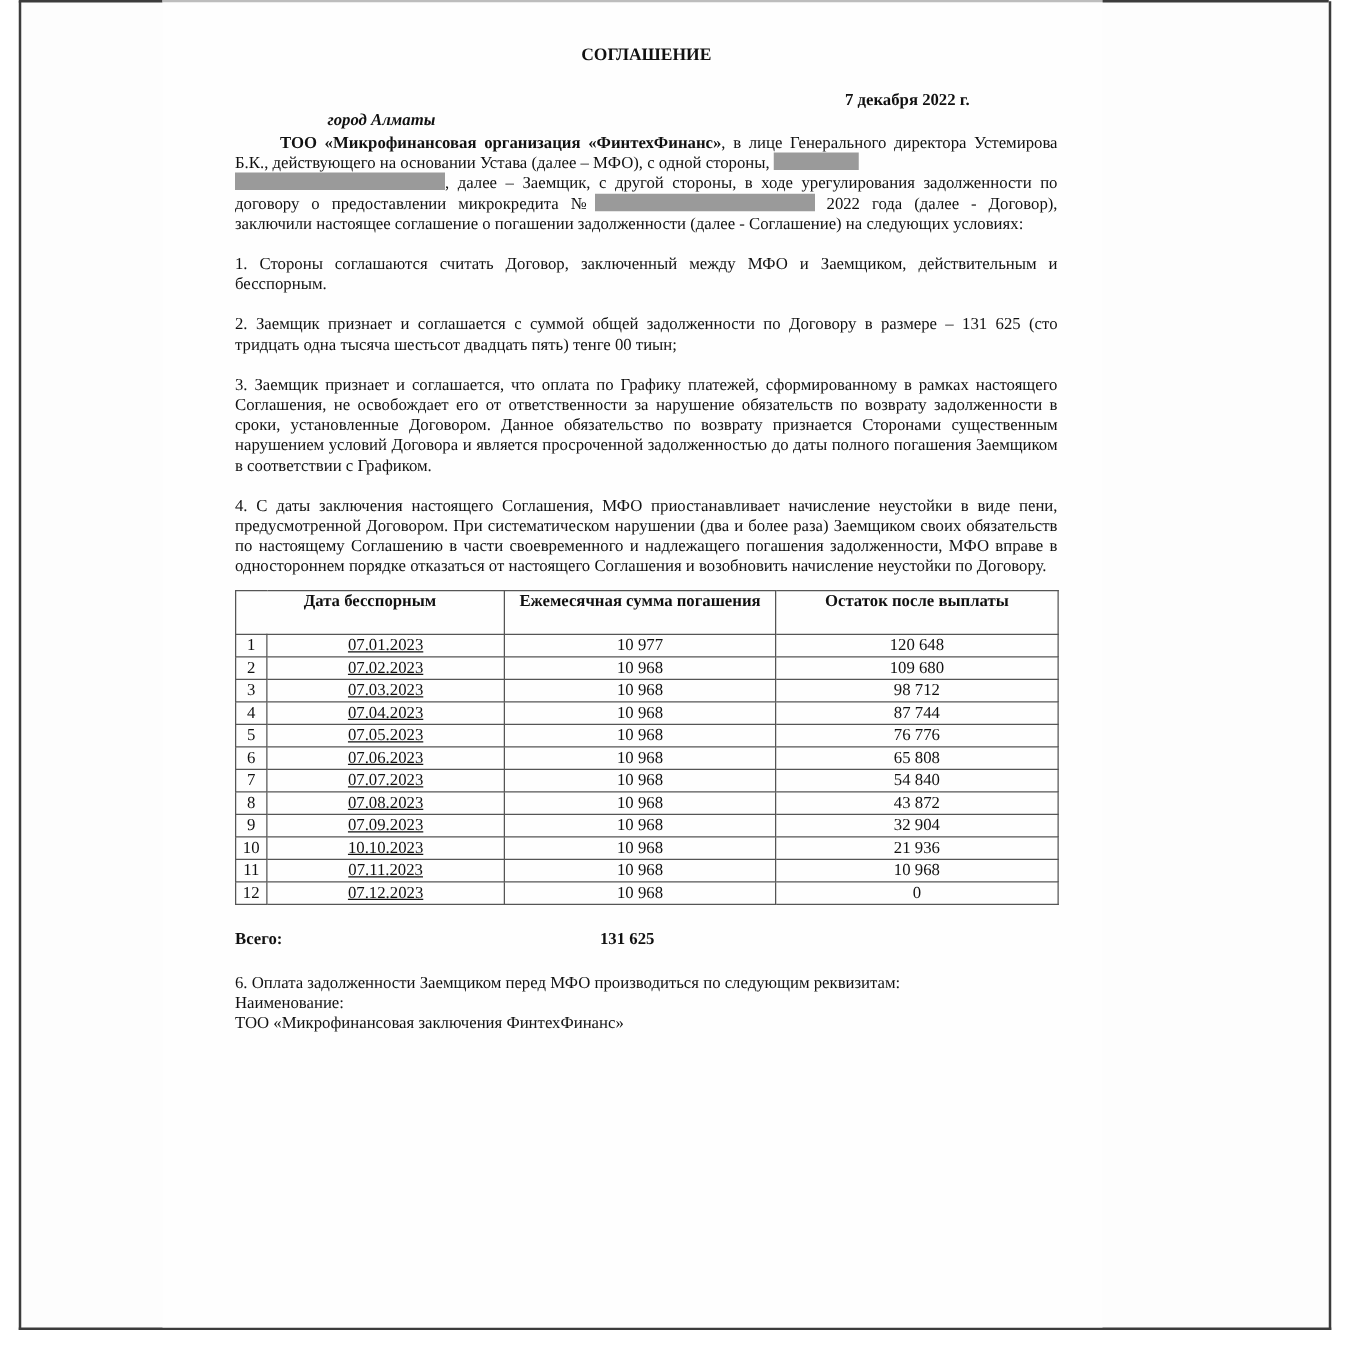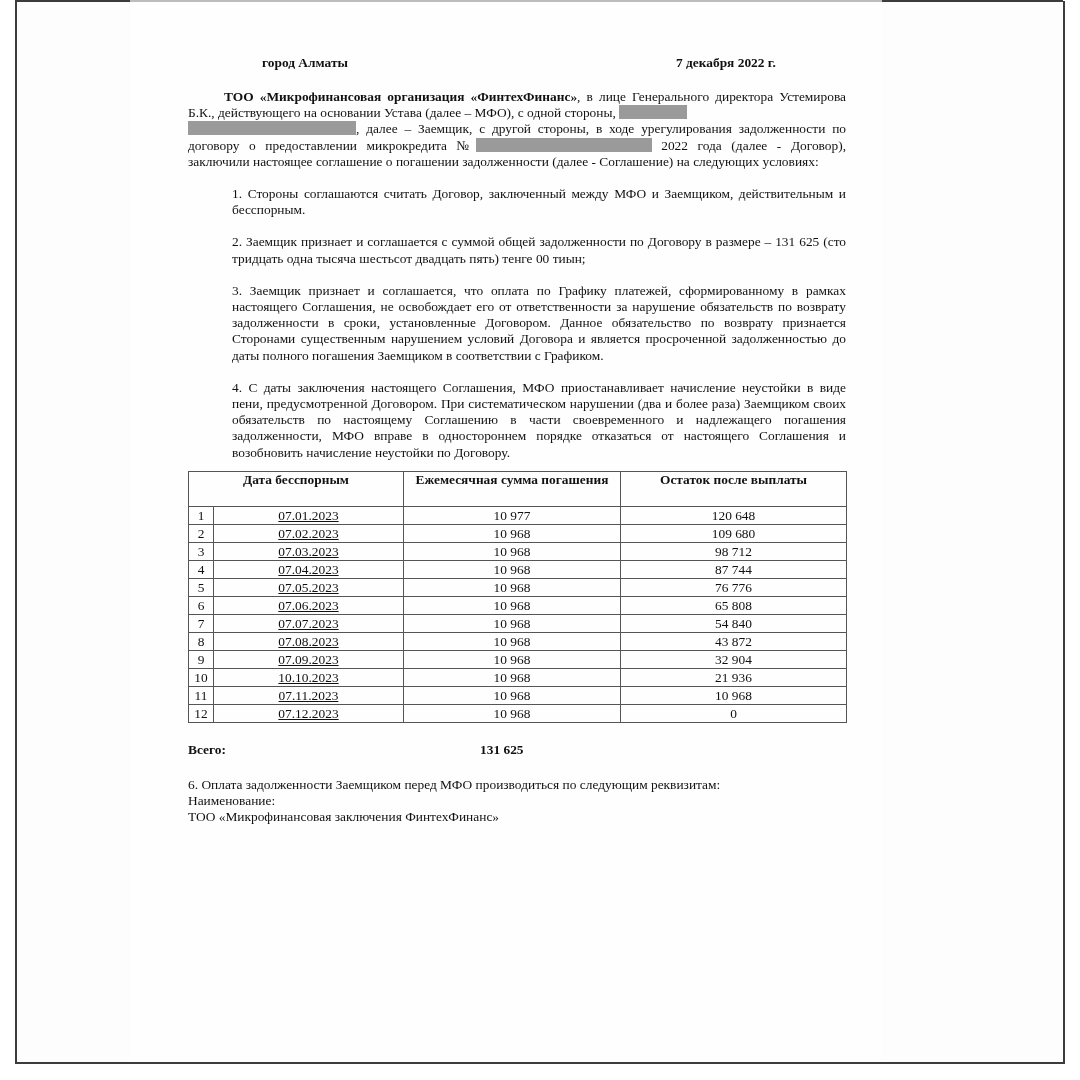--- a/index.html
+++ b/index.html
@@ -9,25 +9,25 @@
              border-left: 2px solid #3c3c3c; border-right: 2px solid #3c3c3c;
              border-bottom: 2px solid #3c3c3c; background: #fdfdfd; }
     .frame-top-left { position: absolute; left: 15px; top: 0; width: 115px; height: 2px; background: #3c3c3c; }
     .frame-top-mid { position: absolute; left: 130px; top: 0; width: 752px; height: 2px; background: #bdbdbd; }
     .frame-top-right { position: absolute; left: 882px; top: 0; width: 181px; height: 2px; background: #3c3c3c; }
     .page { position: absolute; left: 130px; top: 2px; width: 752px; height: 1060px; background: #fefefe; }
     .content { position: absolute; left: 188px; top: 36px; width: 658px; font-size: 13.4px; line-height: 16.2px; }
     .title { text-align: center; font-weight: bold; font-size: 14px; line-height: 17px; }
     .subtitle { text-align: center; font-weight: bold; font-size: 12.5px; line-height: 16px; margin-top: 1px; }
     .place-date { position: relative; height: 18px; margin-top: 19px; font-weight: bold; font-size: 13.4px; }
-    .place { position: absolute; left: 74px; top: 0; }
+    .place { position: absolute; left: 74px; top: 16px; font-style: italic; }
     .date { position: absolute; left: 488px; top: 0; }
     p { margin: 0; text-align: justify; }
     .intro { margin-top: 16px; text-indent: 36px; }
-    .clause { margin-top: 16px; margin-left: 44px; }
+    .clause { margin-top: 16px; }
     .redact { display: inline-block; background: #9a9a9a; height: 14px; vertical-align: -2px; }
     .r1 { width: 68px; }
     .r2 { width: 168px; }
     .r3 { width: 176px; }
     table.schedule { margin-top: 10px; border-collapse: collapse; width: 659px; font-size: 13.4px; }
     table.schedule th, table.schedule td { border: 1px solid #555; padding: 0; text-align: center; line-height: 15.5px; height: 17px; }
     table.schedule th { font-weight: bold; vertical-align: top; height: 34px; }
     td.num { text-align: left; padding-left: 6px; width: 24px; }
     td.date-c { width: 189px; text-decoration: underline; }
     td.amt-c { width: 216px; }
@@ -40,20 +40,21 @@
 </head>
 <body>
 
 <div class="frame"></div>
 <div class="frame-top-left"></div>
 <div class="frame-top-mid"></div>
 <div class="frame-top-right"></div>
 <div class="page"></div>
 
 <div class="content">
+  <div class="title">СОГЛАШЕНИЕ</div>
 
   <div class="place-date">
     <span class="place">город Алматы</span>
     <span class="date">7 декабря 2022 г.</span>
   </div>
 
   <p class="intro"><b>ТОО «Микрофинансовая организация «ФинтехФинанс»</b><span>, в лице Генерального директора Устемирова Б.К., действующего на основании Устава (далее –  МФО), с одной стороны, </span><span class="redact r1"></span><br><span class="redact r2"></span><span>, далее – Заемщик, с другой стороны, в ходе урегулирования задолженности по договору о предоставлении микрокредита №</span><span class="redact r3"></span><span> 2022 года (далее - Договор), заключили настоящее соглашение о погашении задолженности (далее - Соглашение) на следующих условиях:</span></p>
 
   <p class="clause">1. Стороны соглашаются считать Договор, заключенный между МФО и Заемщиком, действительным и бесспорным.</p>
   <p class="clause">2. Заемщик признает и соглашается с суммой общей задолженности по Договору в размере – 131 625 (сто тридцать одна тысяча шестьсот двадцать пять) тенге 00 тиын;</p>

